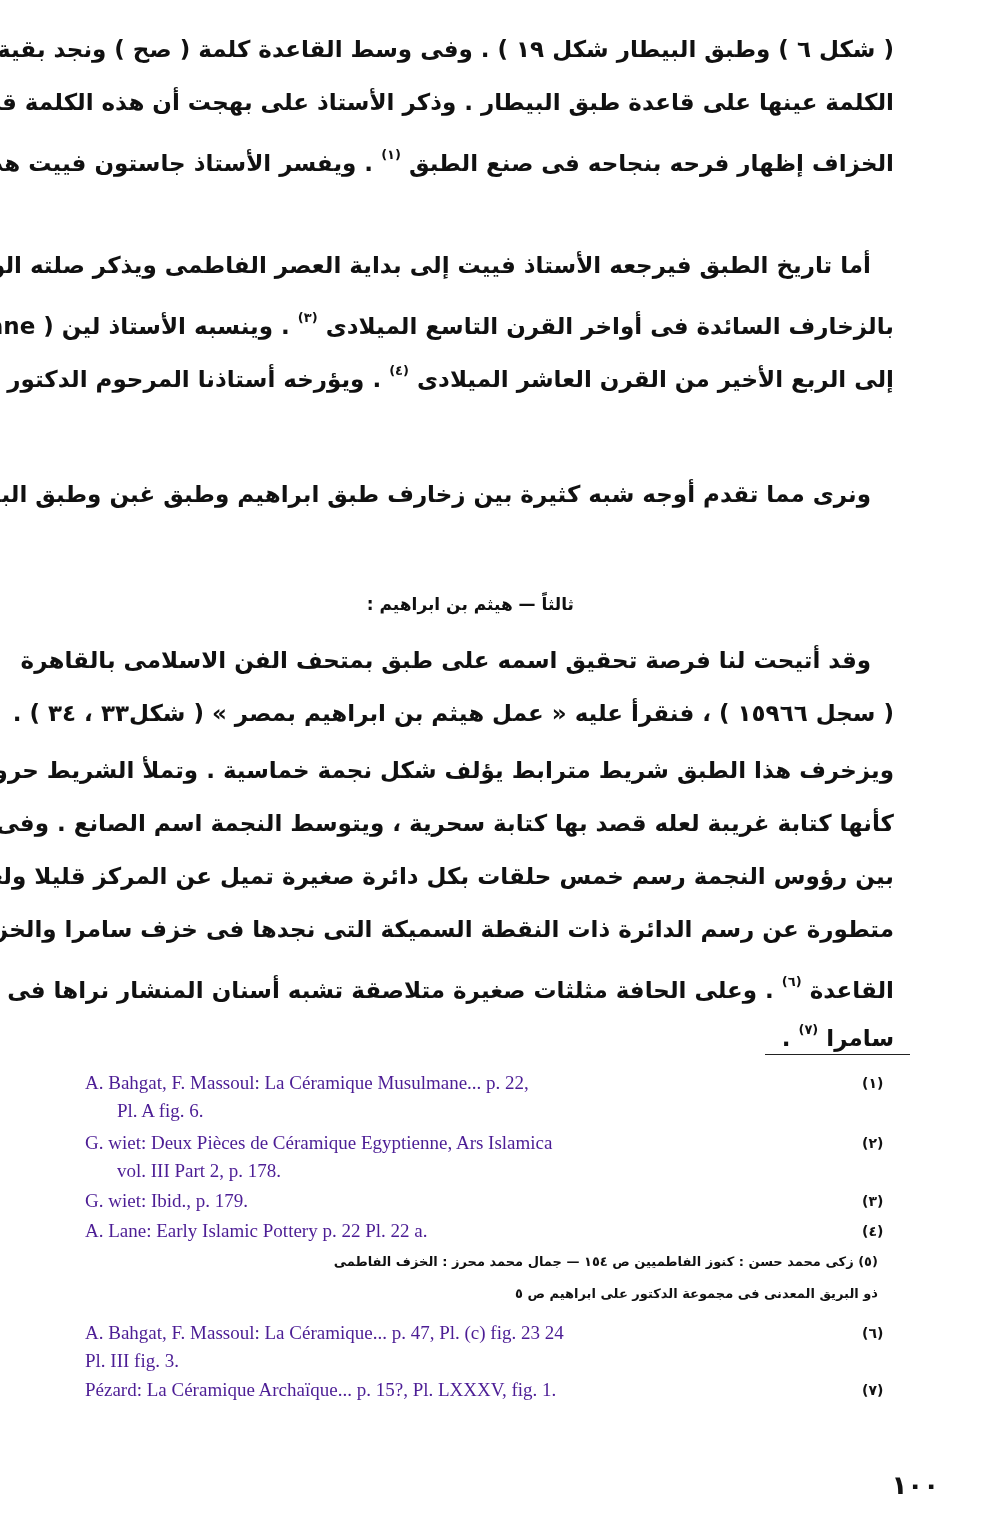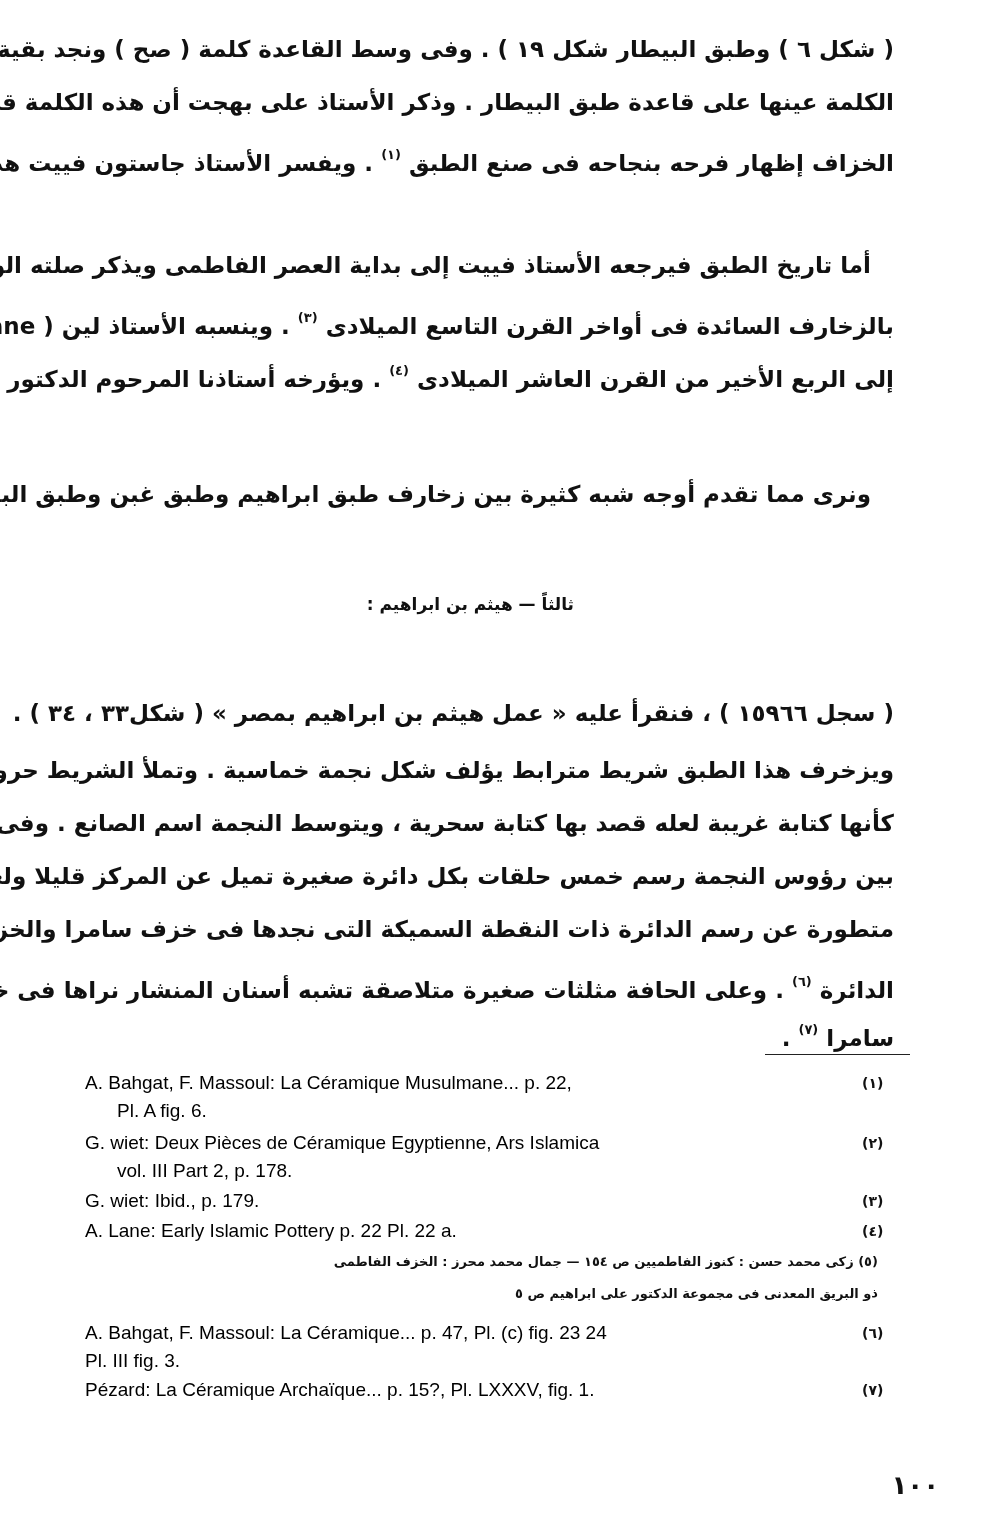--- a/index.html
+++ b/index.html
@@ -28,25 +28,25 @@
     font-weight: bold;
     font-size: 17px;
     line-height: 30px;
     white-space: nowrap;
   }
   sup.fn { font-size: 13px; vertical-align: 12px; font-weight: bold; }
   .rule { position: absolute; left: 765px; width: 145px; top: 1054px; height: 0; border-top: 1.5px solid #222; }
   .fnote {
     position: absolute;
     left: 85px;
-    font-family: Liberation Sans, sans-serif;
+    font-family: Liberation Serif, serif;
     font-size: 19px;
     line-height: 24px;
     white-space: nowrap;
-    color: #000000;
+    color: #4c1d95;
   }
   .fnote.cont { left: 117px; }
   .fnote.cont2 { left: 85px; }
   .fnum {
     position: absolute;
     left: 862px;
     font-family: "DejaVu Sans", sans-serif;
     font-size: 14px;
     line-height: 24px;
     font-weight: bold;
@@ -93,28 +93,29 @@
   <div class="ar" style="top:356px">
     <span>إلى الربع الأخير من القرن العاشر الميلادى</span>
     <sup class="fn">(٤)</sup>
     <span>. ويؤرخه أستاذنا المرحوم الدكتور زكي</span>
   </div>
 
   <div class="ar indent" style="top:479px">ونرى مما تقدم أوجه شبه كثيرة بين زخارف طبق ابراهيم وطبق غبن وطبق البيطار .</div>
 
   <div class="heading" style="top:589px">ثالثاً — هيثم بن ابراهيم :</div>
 
+  <div class="ar indent" style="top:645px">وقد أتيحت لنا فرصة تحقيق اسمه على طبق بمتحف الفن الاسلامى بالقاهرة</div>
   <div class="ar last" style="top:698px">( سجل ١٥٩٦٦ ) ، فنقرأ عليه « عمل هيثم بن ابراهيم بمصر » ( شكل٣٣ ، ٣٤ ) .</div>
 
   <div class="ar" style="top:755px">ويزخرف هذا الطبق شريط مترابط يؤلف شكل نجمة خماسية . وتملأ الشريط حروف</div>
   <div class="ar" style="top:808px">كأنها كتابة غريبة لعله قصد بها كتابة سحرية ، ويتوسط النجمة اسم الصانع . وفى الجوانب</div>
   <div class="ar" style="top:861px">بين رؤوس النجمة رسم خمس حلقات بكل دائرة صغيرة تميل عن المركز قليلا ولعلها</div>
   <div class="ar" style="top:914px">متطورة عن رسم الدائرة ذات النقطة السميكة التى نجدها فى خزف سامرا والخزف</div>
   <div class="ar" style="top:967px">
-    <span>الدائرة</span>
+    <span>القاعدة</span>
     <sup class="fn">(٦)</sup>
     <span>. وعلى الحافة مثلثات صغيرة متلاصقة تشبه أسنان المنشار نراها فى خزف</span>
   </div>
   <div class="ar last" style="top:1015px">
     <span>سامرا</span>
     <sup class="fn">(٧)</sup>
     <span>.</span>
   </div>
 
   <div class="rule"></div>

